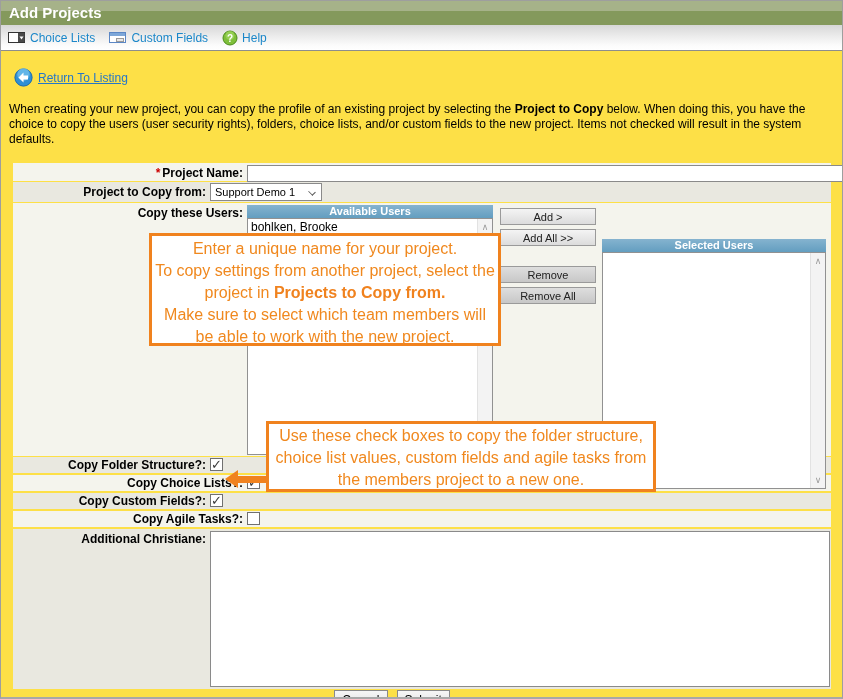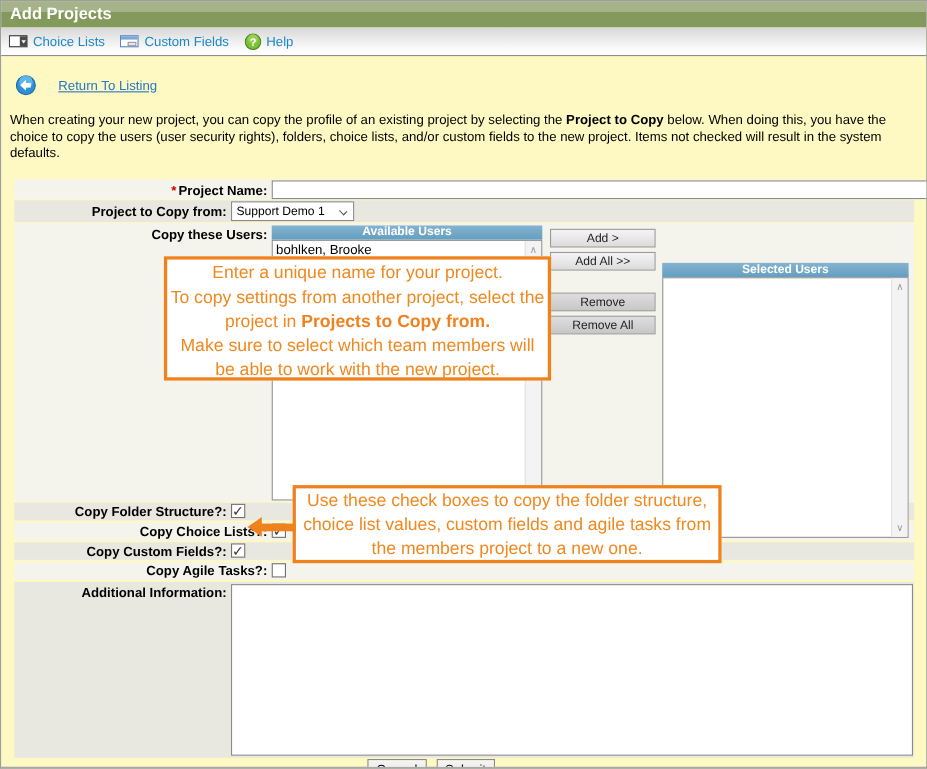--- a/index.html
+++ b/index.html
@@ -2,41 +2,41 @@
 <html><head>
 <meta charset="utf-8">
 <style>
   * { margin:0; padding:0; box-sizing:border-box; }
   html,body { background:#fff; }
   body { font-family:"Liberation Sans","DejaVu Sans",sans-serif; }
 
   .page {
     position:relative; width:843px; height:699px;
     border:1px solid #9e9e9e; border-bottom:2px solid #a8a8a8;
-    background:#fef9c3; overflow:hidden;
+    background:#fde047; overflow:hidden;
   }
 
   
   .titlebar {
     height:24px;
     background:linear-gradient(#a6b289 0%, #a6b289 42%, #84995c 42%, #84995c 100%);
     color:#fff; font-size:15px; font-weight:bold;
     line-height:24px; padding-left:8px;
   }
   .toolbar {
     height:26px; display:flex; align-items:center; gap:14px;
     padding-left:7px;
     background:linear-gradient(#d7d7d7 0%, #ececec 45%, #fbfbfb 80%, #ffffff 100%);
     border-bottom:1px solid #8d8d8d;
   }
   .tb-item { display:flex; align-items:center; gap:4px; cursor:pointer; }
   .tb-item .lbl { color:#1b87c9; font-size:12px; }
 
   
-  .return-row { display:flex; align-items:center; gap:20px; margin:17px 0 0 13px; }
+  .return-row { display:flex; align-items:center; gap:5px; margin:17px 0 0 13px; }
   .return-row a { color:#2577c8; font-size:12px; }
 
   
   .intro { margin:15px 8px 0 8px; font-size:12px; line-height:15px; color:#000; }
 
   
   .form { margin:16px 0 0 12px; width:818px; }
   .row { display:flex; margin-bottom:1px; }
   .row.light { background:#f4f4ed;padding-left:37px; }
   .row.dark  { background:#e9e8e0; }
@@ -126,21 +126,21 @@
   }
 
   
   .callout {
     position:absolute; background:#fff; border:3px solid #f0821e;
     color:#f0881e; text-align:center; font-size:16px; line-height:22px;
     z-index:5;
   }
   .callout b { color:#f0821e; }
   .callout1 { left:148px; top:232px; width:352px; height:113px; padding-top:2px; }
-  .callout2 { left:265px; top:440px; width:390px; height:71px; padding-top:1px; }
+  .callout2 { left:265px; top:420px; width:390px; height:71px; padding-top:1px; }
   .arrow-line { position:absolute; left:236px; top:475px; width:32px; height:7px; background:#f0821e; z-index:6; }
   .arrow-head {
     position:absolute; left:224px; top:469px; width:0; height:0; z-index:6;
     border-top:9px solid transparent; border-bottom:9px solid transparent;
     border-right:13px solid #f0821e;
   }
 </style>
 </head>
 <body>
 
@@ -254,21 +254,21 @@
     <div class="row dark row-cb">
       <div class="lab" style="padding-top:1px;">Copy Custom Fields?:</div>
       <div class="fld" style="padding-top:0;"><span class="cb checked"></span></div>
     </div>
     <div class="row light row-cb">
       <div class="lab" style="padding-top:1px;">Copy Agile Tasks?:</div>
       <div class="fld" style="padding-top:0;"><span class="cb"></span></div>
     </div>
 
     <div class="row dark row-addl">
-      <div class="lab">Additional Information:</div>
+      <div class="lab">Additional Christiane:</div>
       <div class="fld" style="padding-top:2px;">
         <textarea class="textarea" style=""></textarea>
       </div>
     </div>
 
     <div class="actions">
       <button class="act-btn">Cancel</button>
       <button class="act-btn">Submit</button>
     </div>
   </div>

